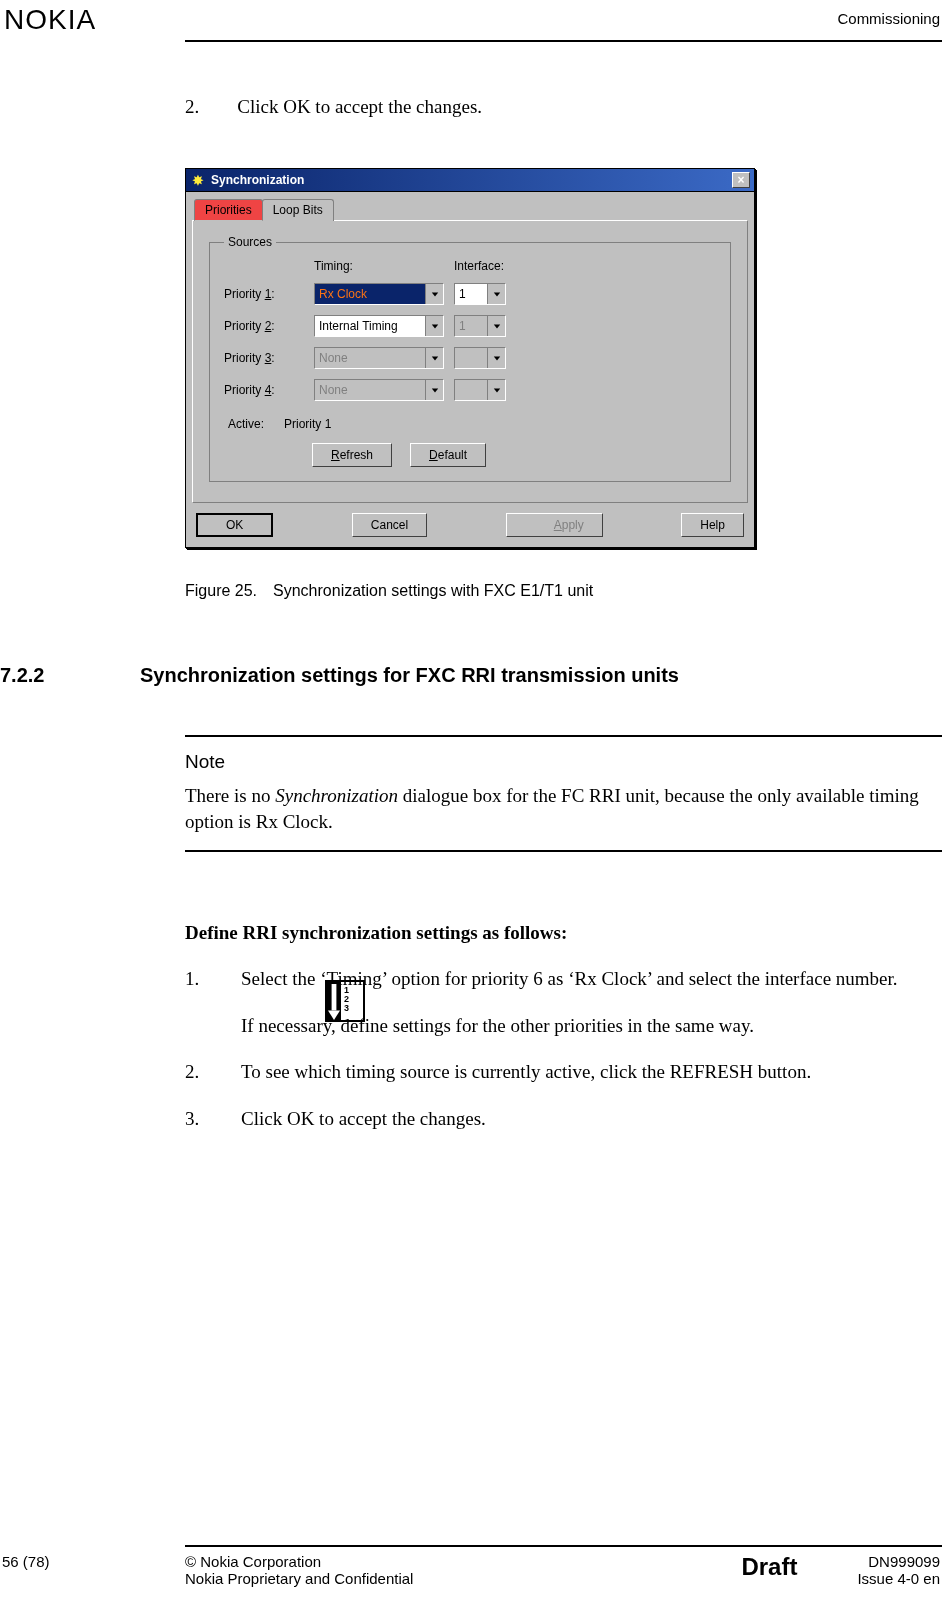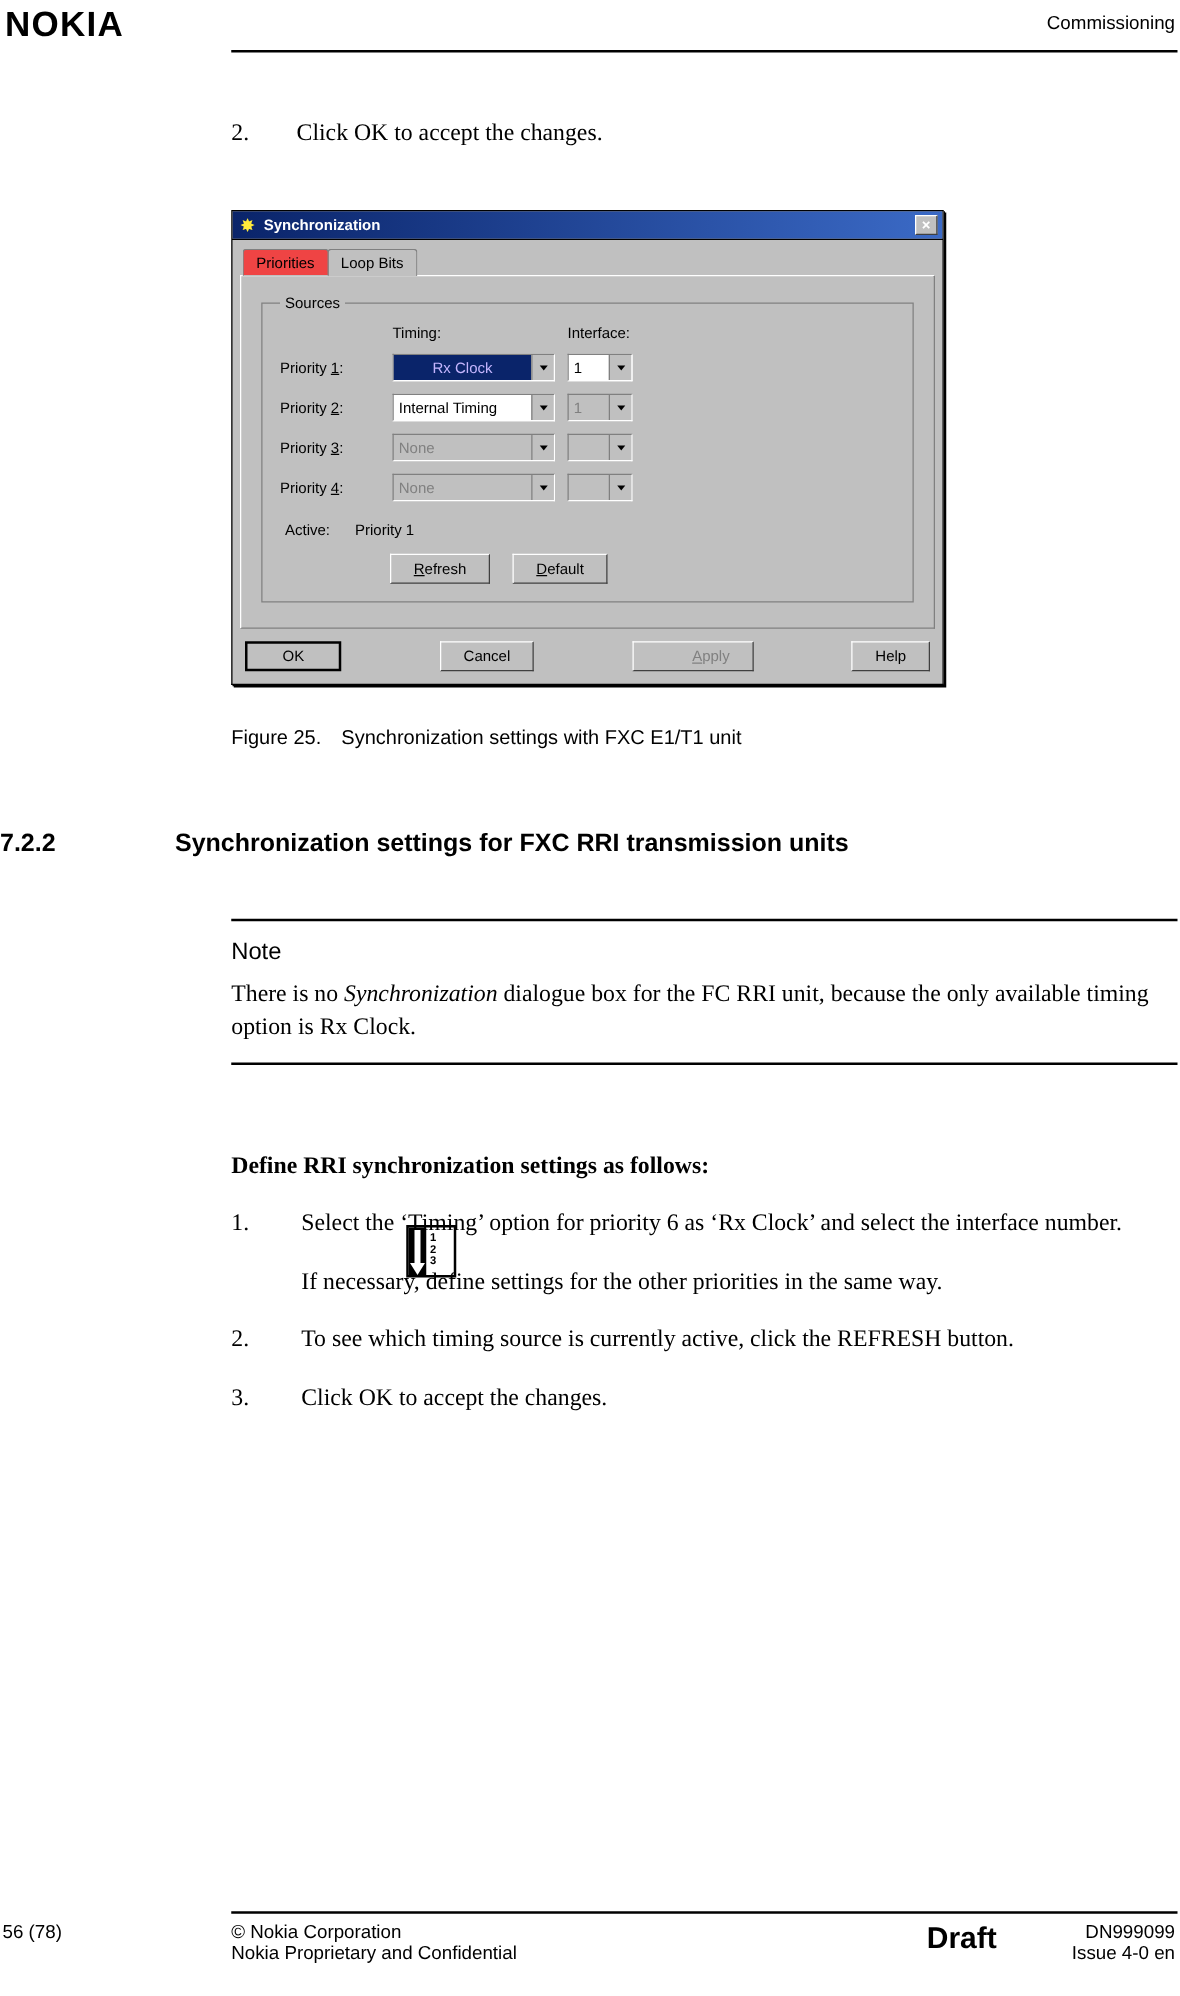--- a/index.html
+++ b/index.html
@@ -14,21 +14,21 @@
   }
   .page { padding: 0; }
   .header {
     display: flex;
     align-items: flex-start;
     justify-content: space-between;
     padding: 4px 4px 0 4px;
   }
   .logo {
     font-family: Arial, Helvetica, sans-serif;
-    font-weight: 700;
+    font-weight: 400;
     font-size: 28px;
     letter-spacing: 1px;
   }
   .header-label {
     font-family: Arial, Helvetica, sans-serif;
     font-size: 15px;
     text-align: right;
     padding-top: 6px;
   }
   .hr-top {
@@ -130,21 +130,21 @@
     background:#fff;
   }
   .combo.disabled { background:#c0c0c0; color:#808080; }
   .combo .value { flex:1; padding:3px 4px; }
   .combo .arrow {
     width:18px; background:#c0c0c0;
     border-left:1px solid #808080;
     display:flex;align-items:center;justify-content:center;
   }
   .combo .arrow svg{width:8px;height:8px;}
-  .combo.selected .value { background:#0a246a; color:#c4b5fd;text-align:center; }
+  .combo.selected .value { background:#0a246a; color:#f97316; }
   .iface { width:52px; }
   .active-row { display:flex; gap:20px; padding:16px 0 0 4px; font-size:12px; }
   .btnrow { display:flex; gap:18px; padding:12px 0 0 88px; }
   .w9xbtn {
     padding:4px 18px;
     background:#c0c0c0;
     border:1px solid #fff;
     border-right-color:#404040; border-bottom-color:#404040;
     font-size:12px;
   }
@@ -197,21 +197,21 @@
   .steps-icon .arrowcol svg{fill:#fff;width:12px;height:36px;}
   .steps-icon .nums { flex:1; font-size:9px; font-weight:bold; line-height:1; padding:4px 0 0 3px; font-family:Arial,sans-serif;}
 
   .task-title { font-weight:bold; font-size:19px; margin-top:70px; margin-bottom:22px; }
   .olist { font-size:19px; line-height:1.4; }
   .olist .item { display:flex; gap:38px; margin-bottom:20px; }
   .olist .item .num { width:18px; }
   .olist .sub { margin-left:56px; margin-bottom:20px; }
 
   .footer-wrap {
-    position:absolute; left:0; bottom:26px; width:100%;
+    position:absolute; left:0; bottom:10px; width:100%;
   }
   .hr-bot {
     margin:0 0 6px 185px;
     border:0; border-top:2px solid #000; width:757px;
   }
   .footer {
     font-family: Arial, Helvetica, sans-serif;
     font-size: 15px;
     display:flex;
     align-items:flex-start;

